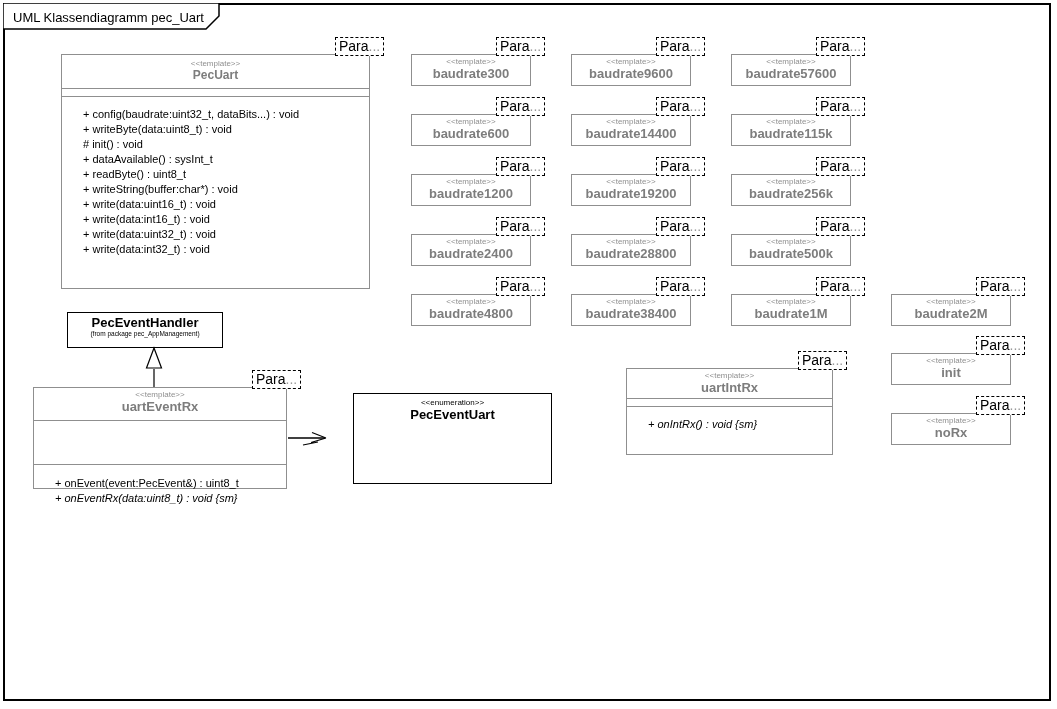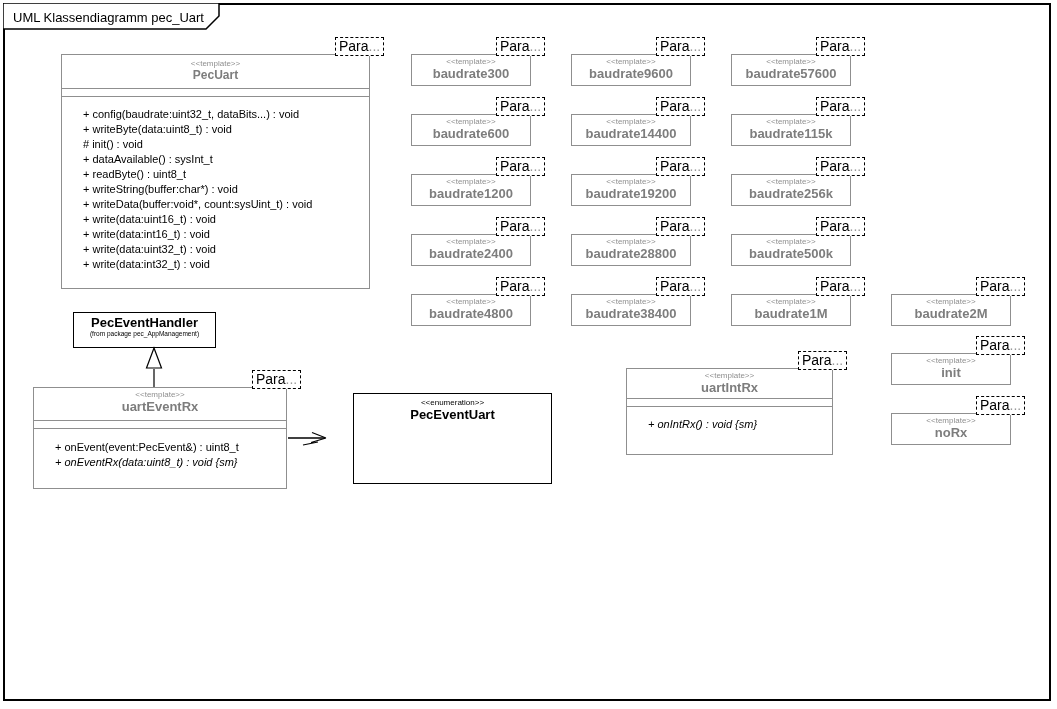--- a/index.html
+++ b/index.html
@@ -66,21 +66,20 @@
           <span class="classname" style="font-size: 12px;">PecUart</span>
         </div>
         <div class="empty-sec"></div>
         <div class="ops" style="padding: 10px 4px 0px 21px;">
           <p>+ config(baudrate:uint32_t, dataBits...) : void</p>
           <p>+ writeByte(data:uint8_t) : void</p>
           <p># init() : void</p>
           <p>+ dataAvailable() : sysInt_t</p>
           <p>+ readByte() : uint8_t</p>
           <p>+ writeString(buffer:char*) : void</p>
-          <p>+ writeData(buffer:void*, count:sysUint_t) : void</p>
           <p>+ write(data:uint16_t) : void</p>
           <p>+ write(data:int16_t) : void</p>
           <p>+ write(data:uint32_t) : void</p>
           <p>+ write(data:int32_t) : void</p>
         </div>
       </div>
       <div class="para-tag" style="left: 335px; top: 37px;"><span>Para</span><span class="dots">...</span></div>
       <div class="uml-class template" style="left: 411px; top: 54px; width: 120px; height: 32px;">
         <div class="cls-header" style="height: 100%; padding-top: 2px;">
           <span class="stereotype">&lt;&lt;template&gt;&gt;</span>
@@ -200,33 +199,33 @@
         </div>
       </div>
       <div class="para-tag" style="left: 976px; top: 336px;"><span>Para</span><span class="dots">...</span></div>
       <div class="uml-class template" style="left: 891px; top: 413px; width: 120px; height: 32px;">
         <div class="cls-header" style="height: 100%; padding-top: 2px;">
           <span class="stereotype">&lt;&lt;template&gt;&gt;</span>
           <span class="classname">noRx</span>
         </div>
       </div>
       <div class="para-tag" style="left: 976px; top: 396px;"><span>Para</span><span class="dots">...</span></div>
-      <div class="uml-class plain" style="left: 73px; top: 312px; width: 143px; height: 36px;">
+      <div class="uml-class plain" style="left: 67px; top: 312px; width: 156px; height: 36px;">
         <div class="cls-header" style="height: 100%; padding-top: 2px;">
           <span class="classname">PecEventHandler</span>
           <span class="subtitle">(from package pec_AppManagement)</span>
         </div>
       </div>
       <div class="uml-class template" style="left: 33px; top: 387px; width: 254px; height: 102px;">
         <div class="cls-header" style="height: 32px; padding-top: 2px;">
           <span class="stereotype">&lt;&lt;template&gt;&gt;</span>
           <span class="classname">uartEventRx</span>
         </div>
         <div class="empty-sec"></div>
-        <div class="ops" style="padding: 11px 4px 0px 21px;">
+        <div class="ops" style="padding: 11px 4px 0px 21px; margin-top: 36px;">
           <p>+ onEvent(event:PecEvent&amp;) : uint8_t</p>
           <p class="it">+ onEventRx(data:uint8_t) : void {sm}</p>
         </div>
       </div>
       <div class="para-tag" style="left: 252px; top: 370px;"><span>Para</span><span class="dots">...</span></div>
       <div class="uml-class plain" style="left: 329px; top: 393px; width: 199px; height: 91px; margin-left: 24px;">
         <div class="cls-header" style="height: 35px; padding-top: 4px;">
           <span class="stereotype">&lt;&lt;enumeration&gt;&gt;</span>
           <span class="classname">PecEventUart</span>
         </div>

